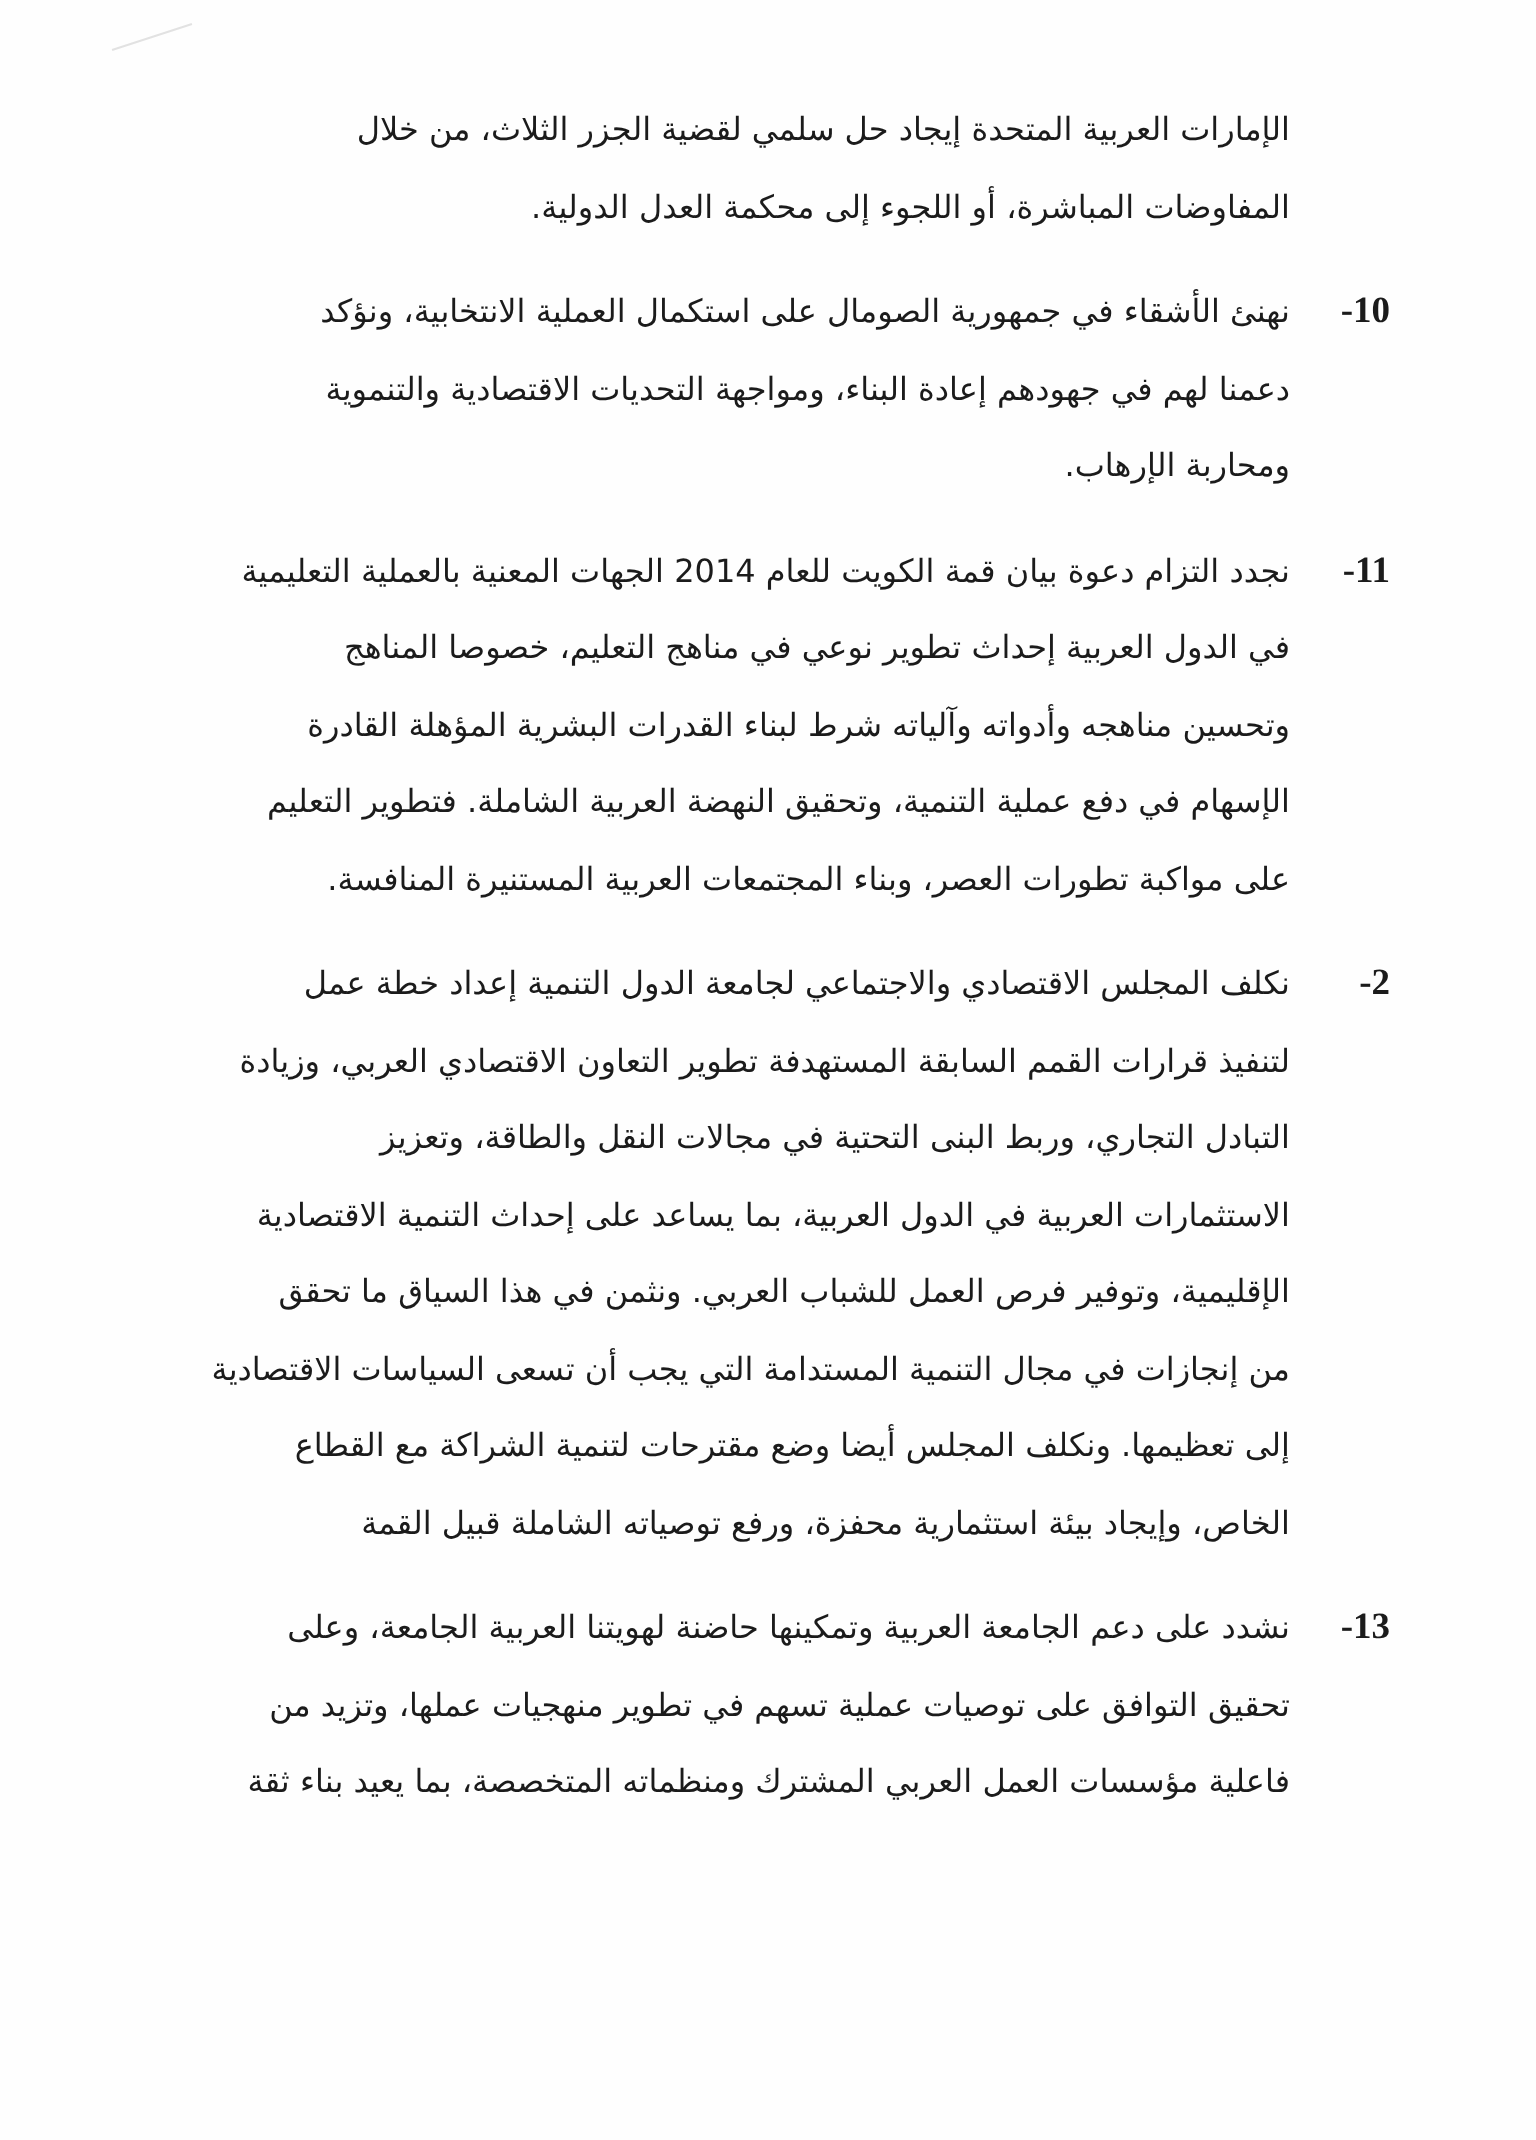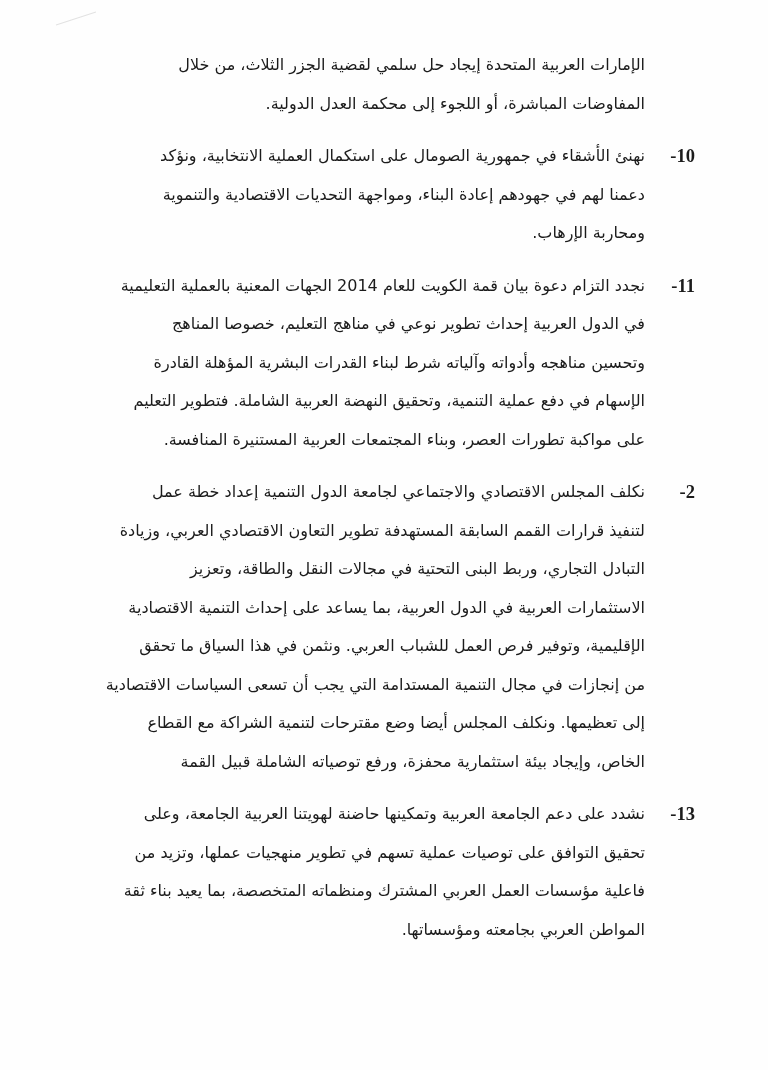--- a/index.html
+++ b/index.html
@@ -110,16 +110,15 @@
       <div class="para-line">الخاص، وإيجاد بيئة استثمارية محفزة، ورفع توصياته الشاملة قبيل القمة</div>
     </div>
   </div>
 
   <div class="item">
     <div class="item-number" dir="ltr">-13</div>
     <div class="item-body">
       <div class="para-line">نشدد على دعم الجامعة العربية وتمكينها حاضنة لهويتنا العربية الجامعة، وعلى</div>
       <div class="para-line">تحقيق التوافق على توصيات عملية تسهم في تطوير منهجيات عملها، وتزيد من</div>
       <div class="para-line">فاعلية مؤسسات العمل العربي المشترك ومنظماته المتخصصة، بما يعيد بناء ثقة</div>
-      <div class="para-line">المواطن العربي بجامعته ومؤسساتها.</div>
     </div>
   </div>
 </div>
 
 </body></html>

